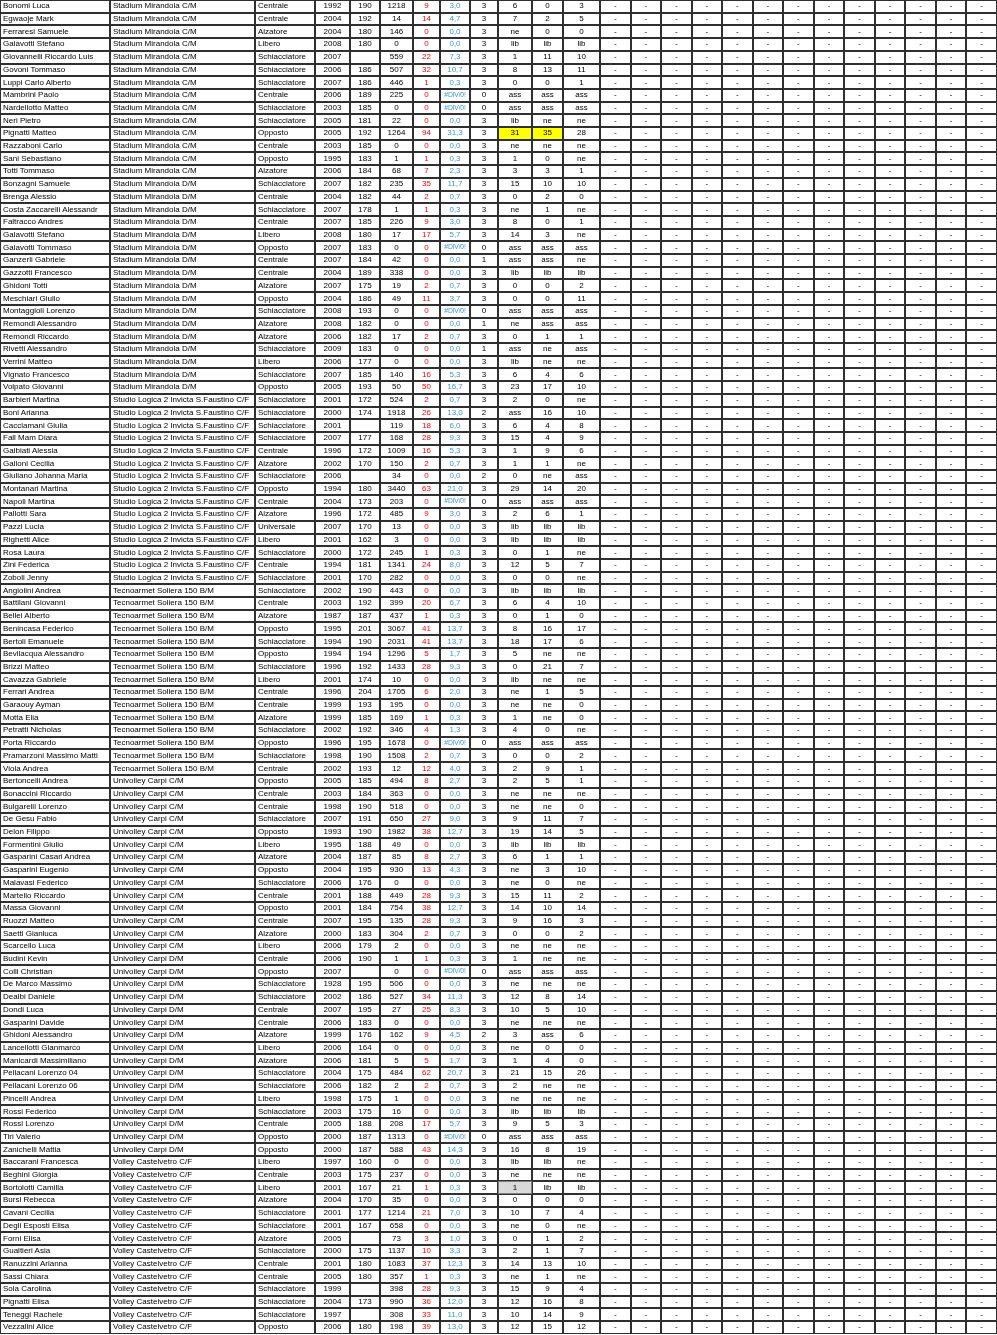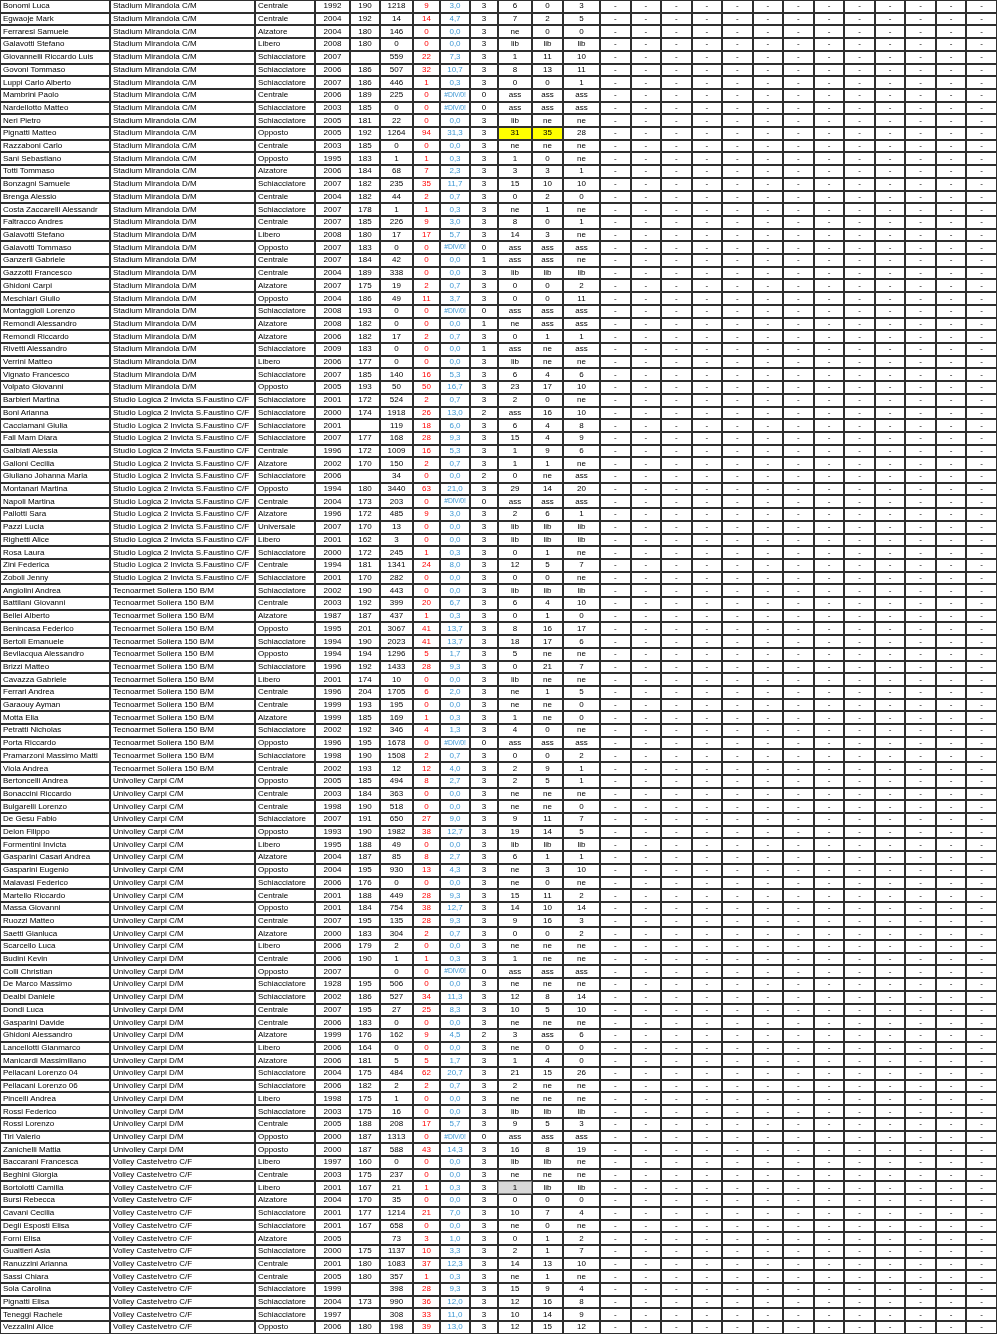--- a/index.html
+++ b/index.html
@@ -653,21 +653,21 @@
           <td>-</td>
           <td>-</td>
           <td>-</td>
           <td>-</td>
           <td>-</td>
           <td>-</td>
           <td>-</td>
           <td>-</td>
         </tr>
         <tr>
-          <td class="l">Ghidoni Carpi</td>
+          <td class="l">Ghidoni Totti</td>
           <td class="l">Stadium Mirandola D/M</td>
           <td class="l">Alzatore</td>
           <td>2007</td>
           <td>175</td>
           <td>19</td>
           <td class="red">2</td>
           <td class="blue">0,7</td>
           <td>3</td>
           <td>0</td>
           <td>0</td>
@@ -1414,21 +1414,21 @@
           <td>-</td>
           <td>-</td>
           <td>-</td>
         </tr>
         <tr>
           <td class="l">Bertoli Emanuele</td>
           <td class="l">Tecnoarmet Soliera 150 B/M</td>
           <td class="l">Schiacciatore</td>
           <td>1994</td>
           <td>190</td>
-          <td>2023</td>
+          <td>2031</td>
           <td class="red">41</td>
           <td class="blue">13,7</td>
           <td>3</td>
           <td>18</td>
           <td>17</td>
           <td>6</td>
           <td>-</td>
           <td>-</td>
           <td>-</td>
           <td>-</td>
@@ -1841,21 +1841,21 @@
           <td>-</td>
           <td>-</td>
           <td>-</td>
           <td>-</td>
           <td>-</td>
           <td>-</td>
           <td>-</td>
           <td>-</td>
         </tr>
         <tr>
-          <td class="l">Formentini Invicta</td>
+          <td class="l">Formentini Giulio</td>
           <td class="l">Univolley Carpi C/M</td>
           <td class="l">Libero</td>
           <td>1995</td>
           <td>188</td>
           <td>49</td>
           <td class="red">0</td>
           <td class="blue">0,0</td>
           <td>3</td>
           <td>lib</td>
           <td>lib</td>

